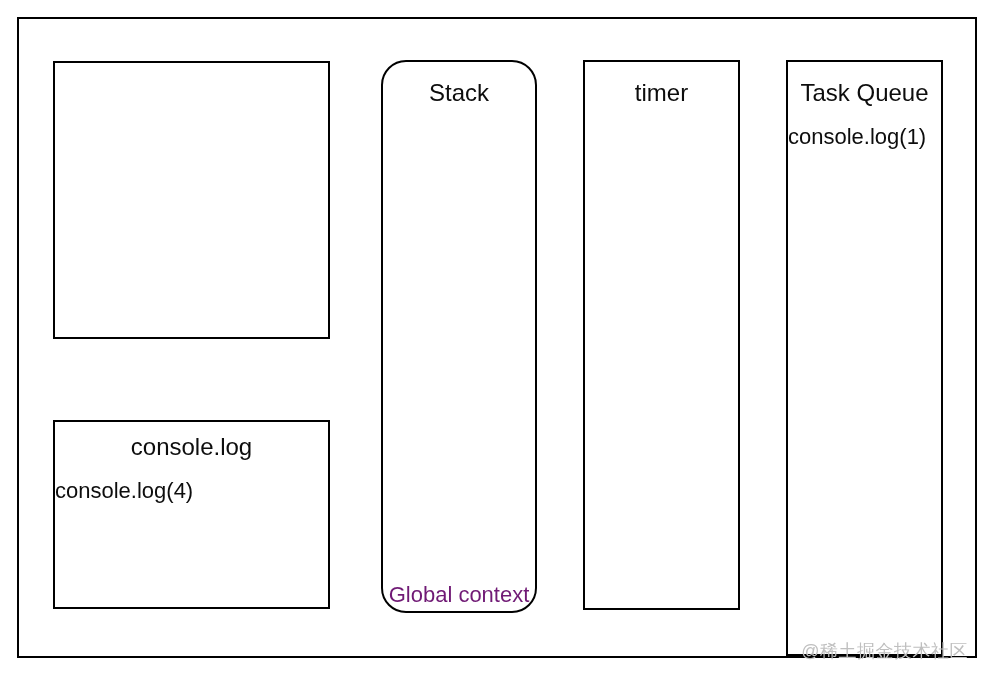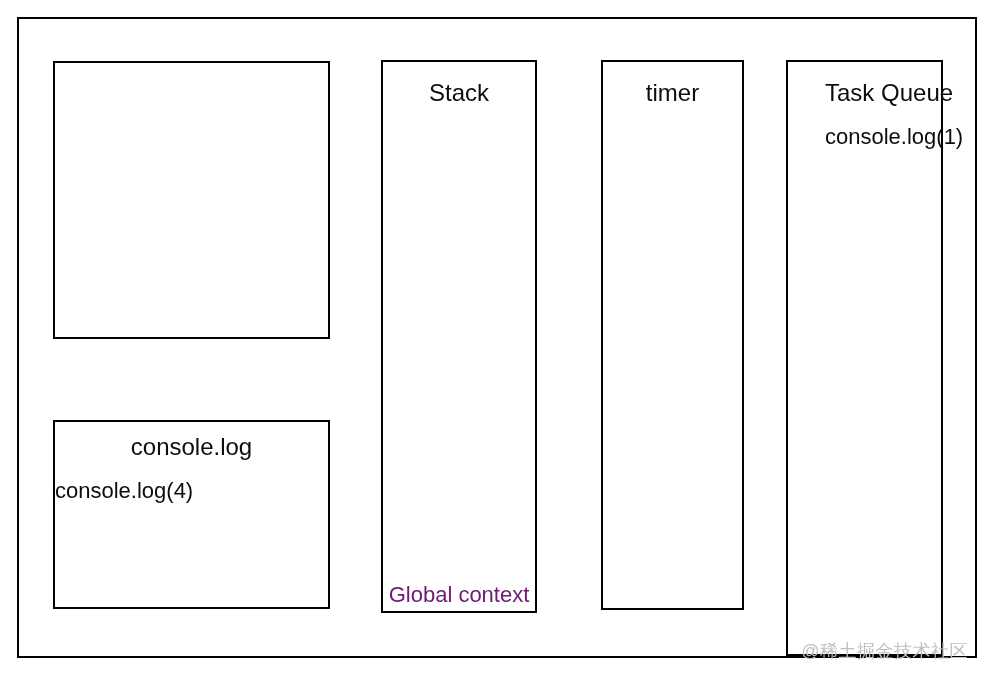--- a/index.html
+++ b/index.html
@@ -41,33 +41,33 @@
     left: 53px;
     top: 420px;
     width: 277px;
     height: 189px;
   }
   .box-stack {
     left: 381px;
     top: 60px;
     width: 156px;
     height: 553px;
+    border-radius: 25px;
   }
   .box-timer {
-    left: 601px;
+    left: 583px;
     top: 60px;
-    width: 143px;
+    width: 157px;
     height: 550px;
   }
   .box-task-queue {
     left: 786px;
     top: 60px;
     width: 157px;
     height: 596px;
-    padding-left: 37px;
   }
   .box-title {
     margin-top: 16px;
     text-align: center;
     font-size: 24px;
     line-height: 30px;
     color: #0d0d0d;
     white-space: nowrap;
   }
   .box-console .box-title {

